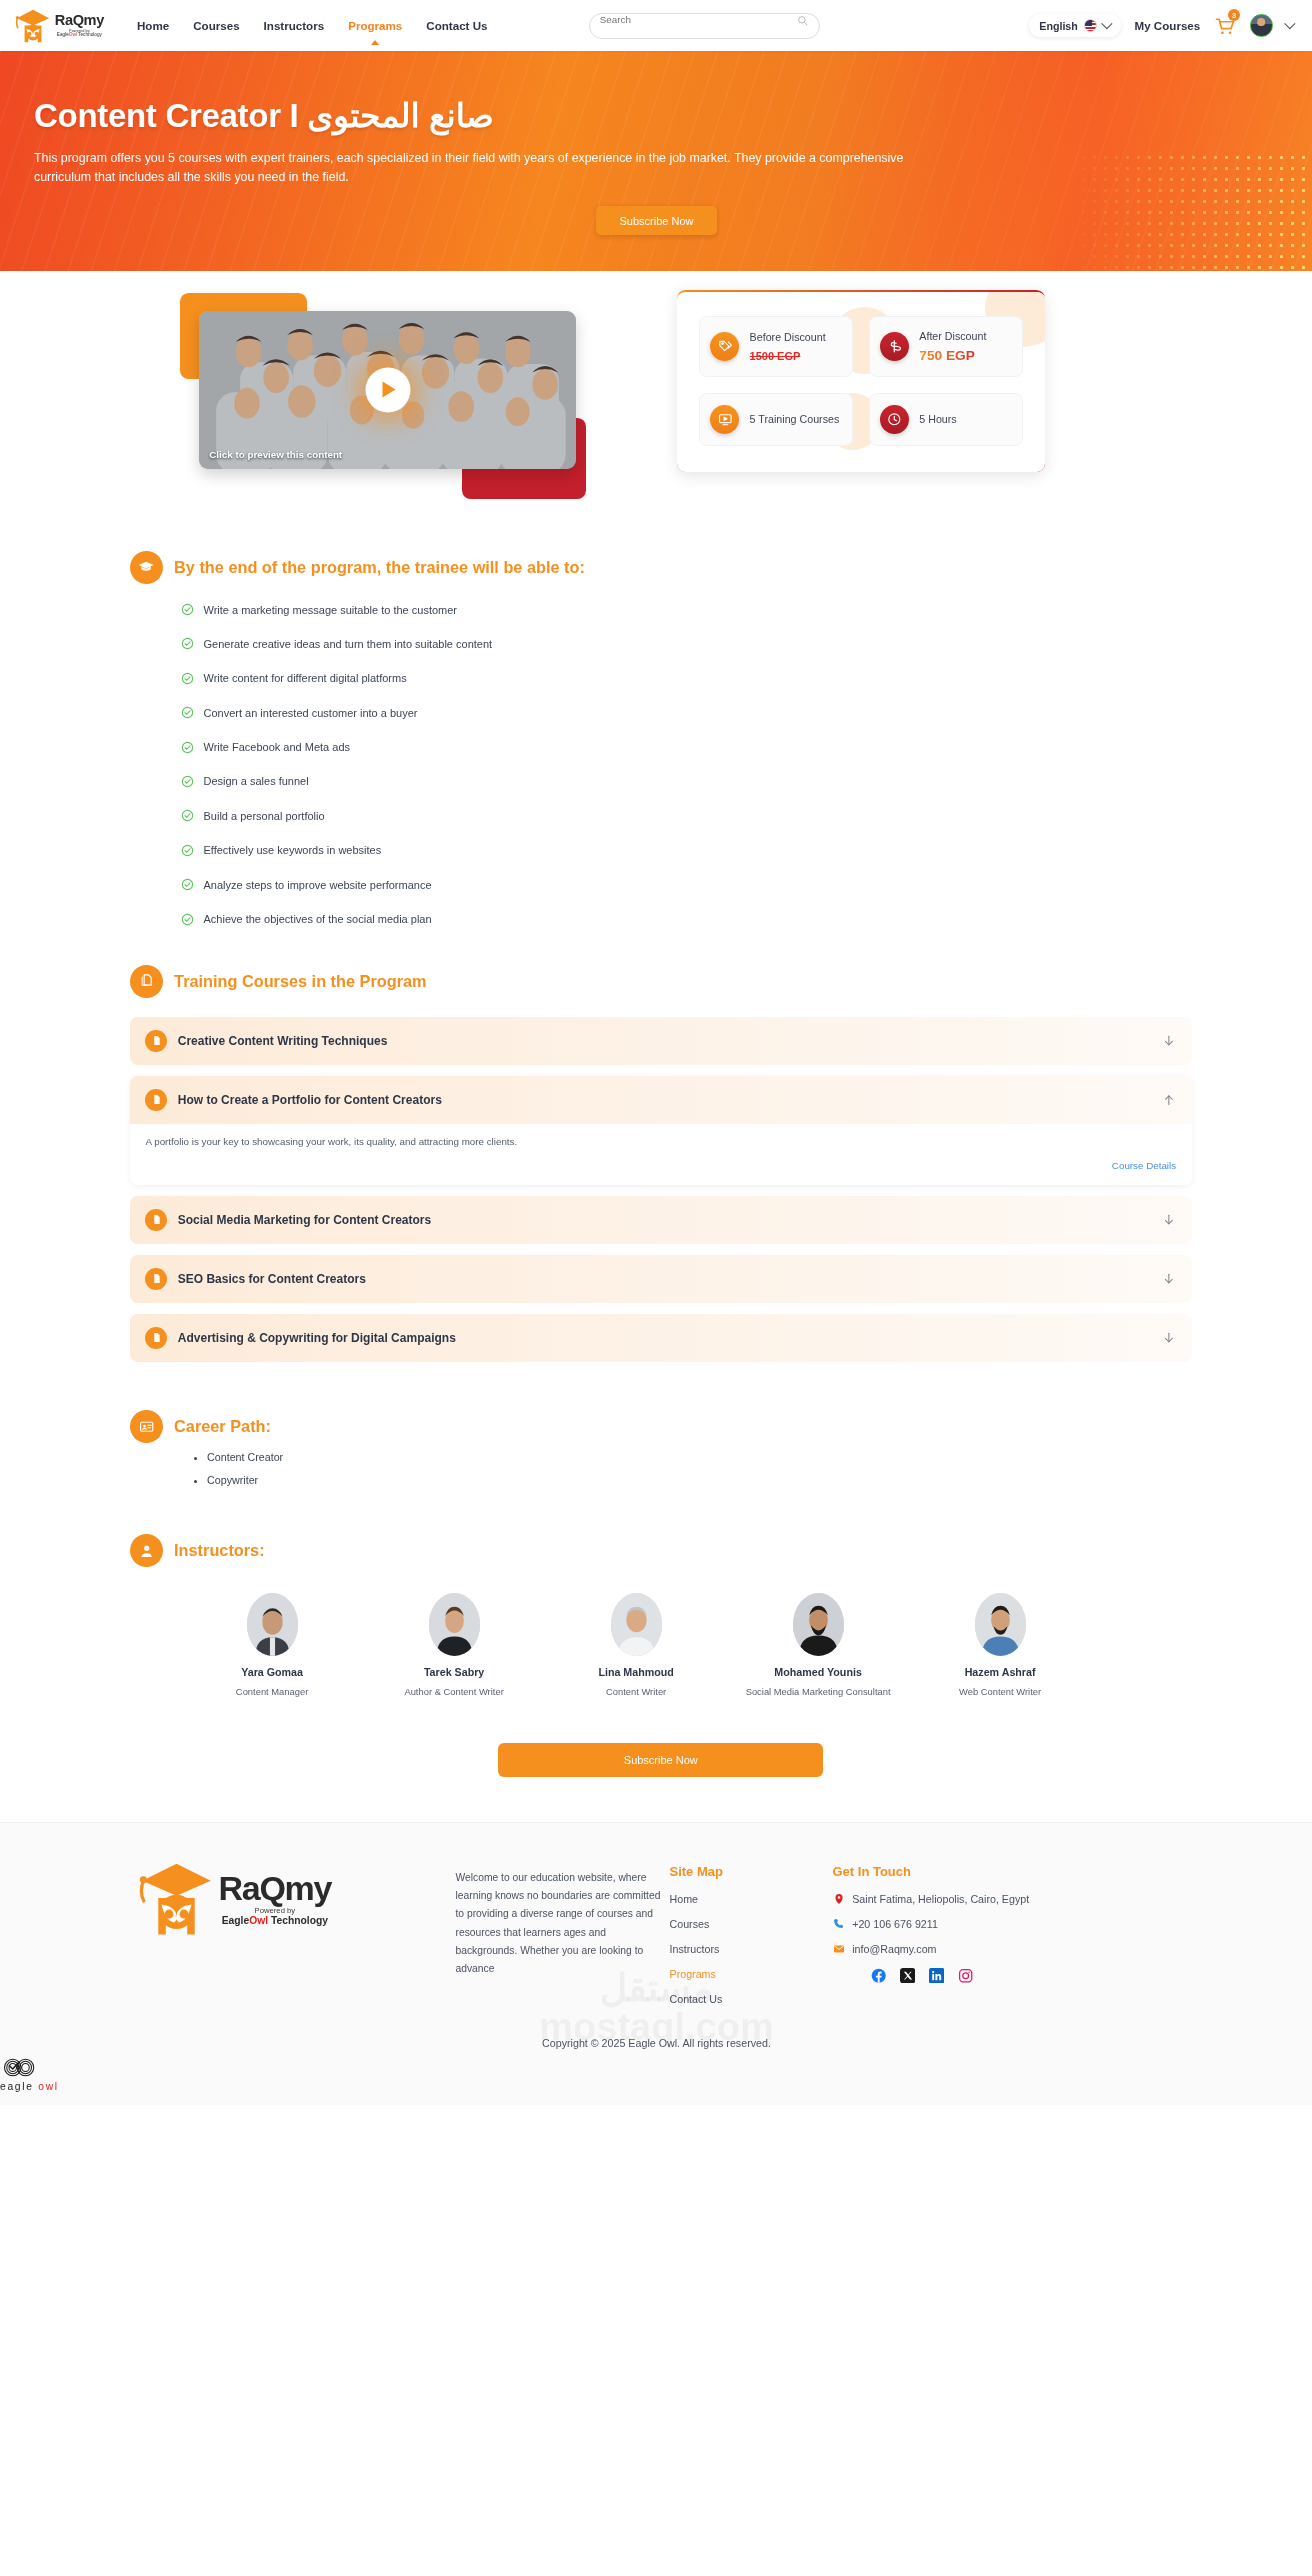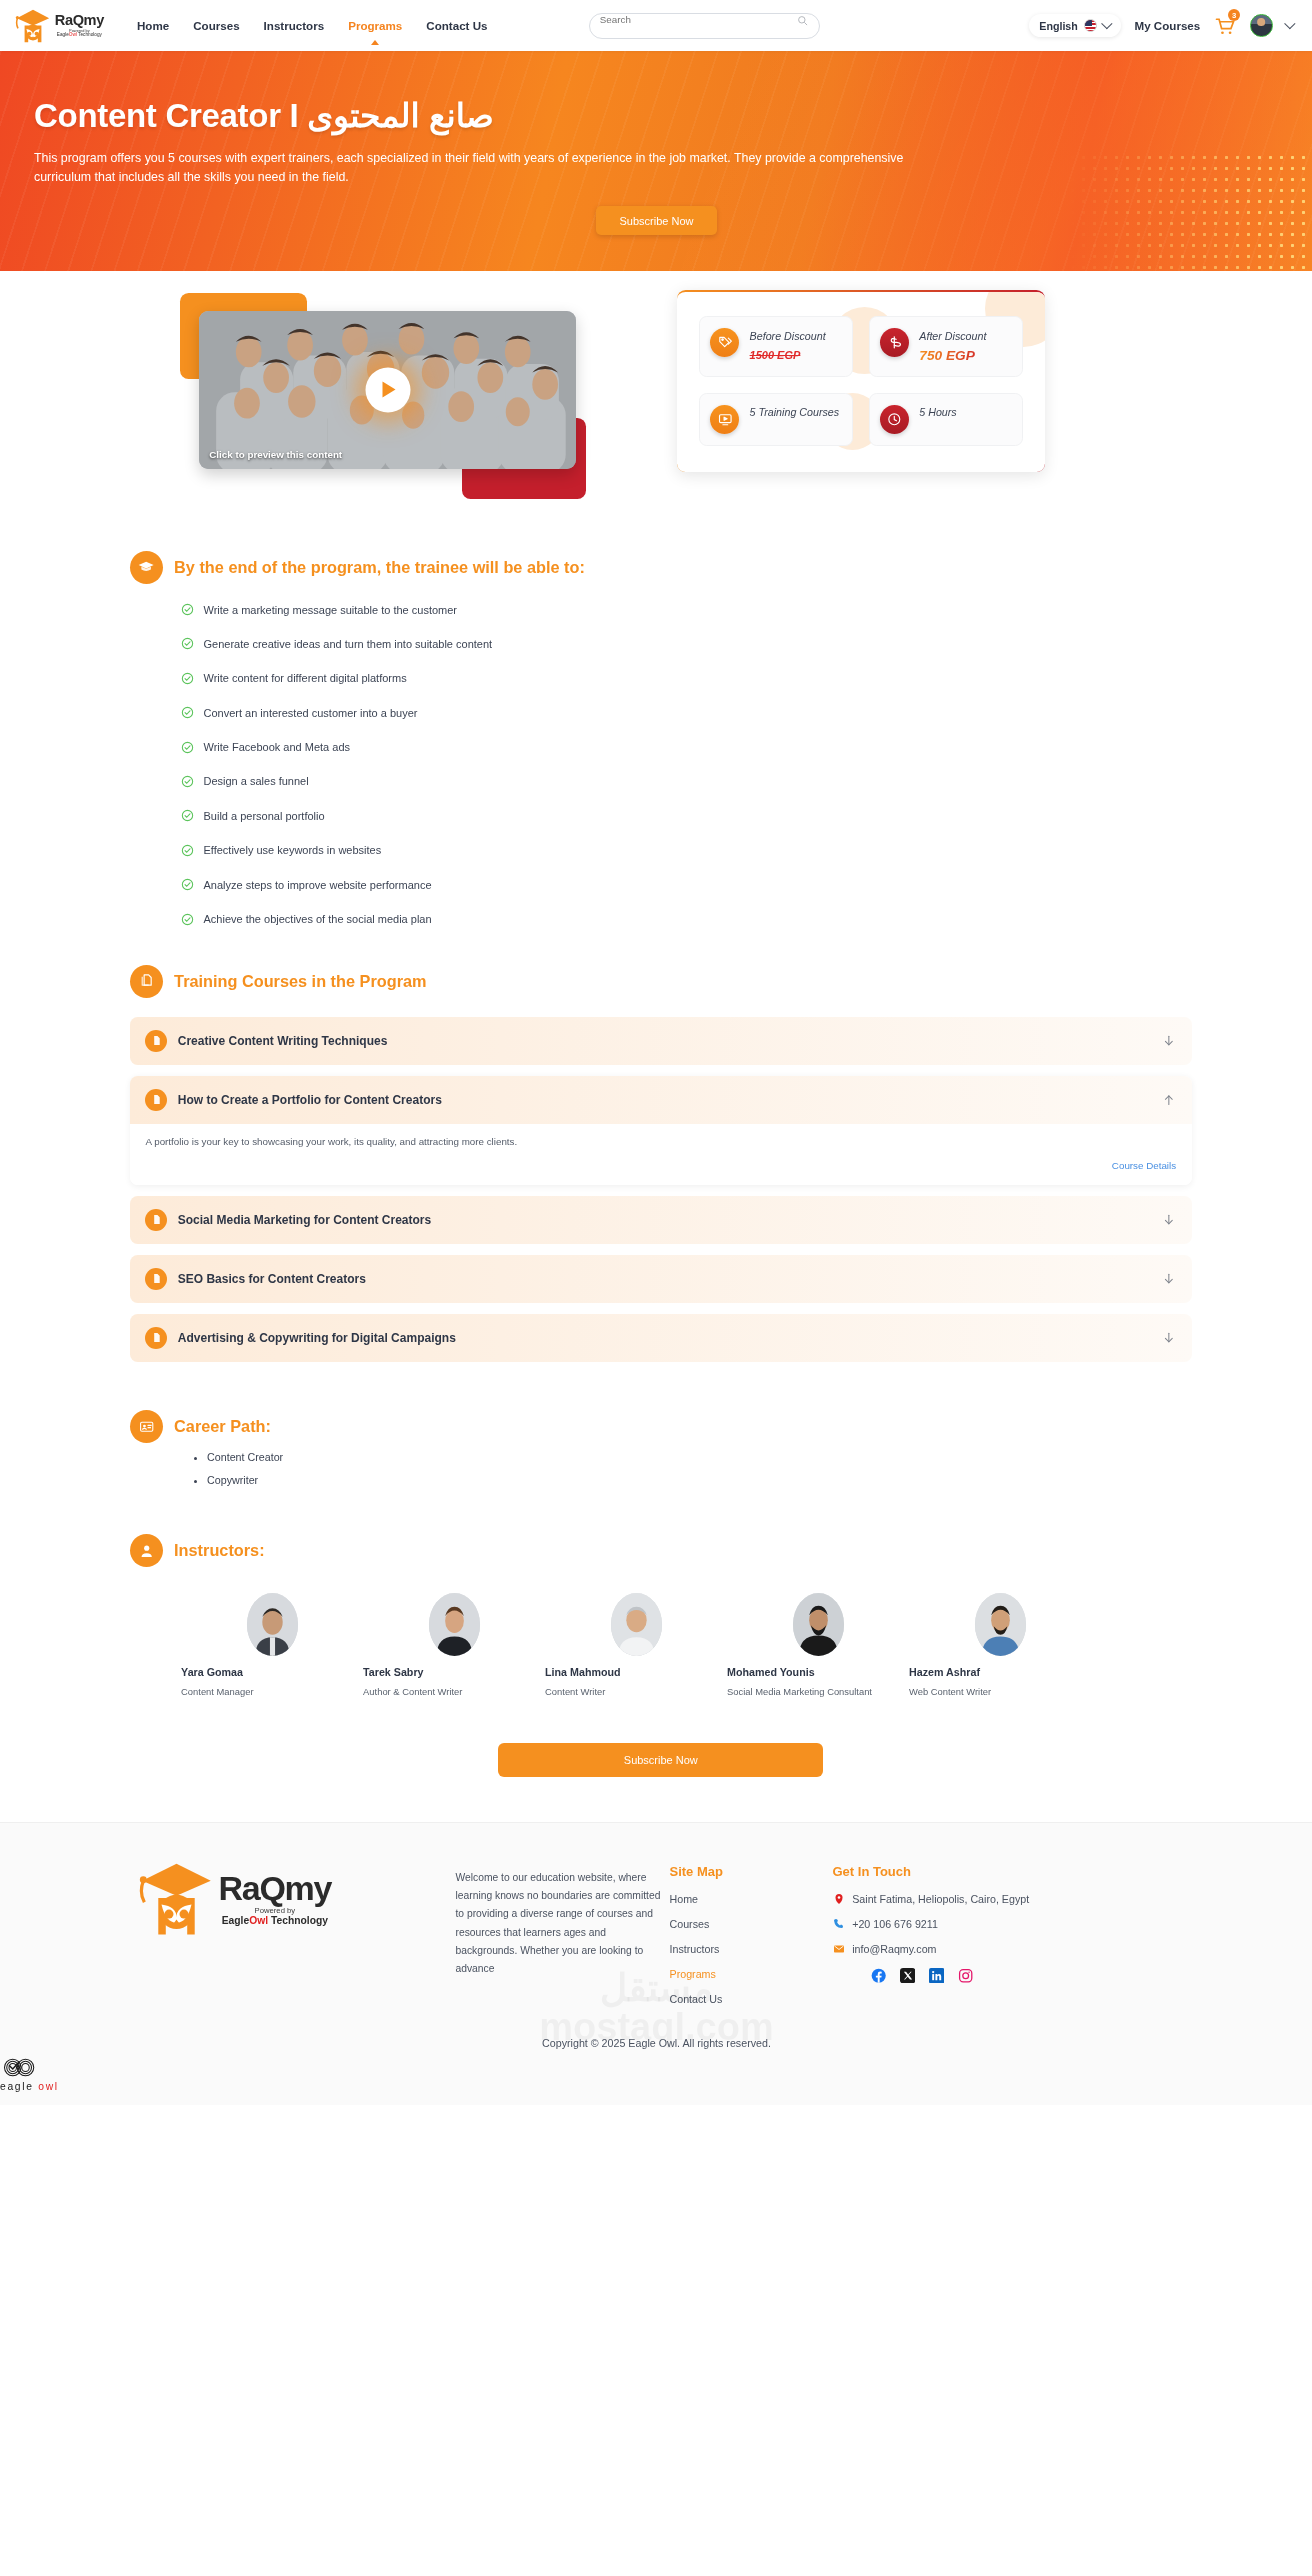--- a/index.html
+++ b/index.html
@@ -164,21 +164,21 @@
     border-top: 2.6px solid transparent;
     background-image: linear-gradient(#fff,#fff), linear-gradient(90deg,#f5901f,#c41f2c);
     background-origin: border-box; background-clip: padding-box, border-box;
     height: 182px;
   }
   .blob { position: absolute; border-radius: 50%; background: #fdebd8; z-index: 0; }
   .info-grid { position: relative; z-index: 2; display: grid;
     grid-template-columns: 1fr 1fr; gap: 15.4px 15.4px; }
   .info-card {
     background: #fbfbfc; border: 0.9px solid #f0f1f3; border-radius: 7.7px;
-    padding: 11px 10.3px; display: flex; align-items: flex-start; gap: 10.3px; min-height: 53px; font-style: italic;
+    padding: 11px 10.3px; display: flex; align-items: center; gap: 10.3px; min-height: 53px;
   }
   .info-ico {
     width: 29px; height: 29px; border-radius: 50%; flex: none;
     display: flex; align-items: center; justify-content: center;
     box-shadow: 0 1.7px 4.3px rgba(0,0,0,.18); color: #fff;
   }
   .ico-orange { background: linear-gradient(#f7931e,#ef7f16); }
   .ico-red { background: linear-gradient(#c9242d,#a81b24); }
   .info-txt { font-size: 10.7px; line-height: 1.35; color: #3c4454; padding-top:0.9px; }
   .price-old { color: #e02a2a; font-weight: 700; text-decoration: line-through; font-size: 11px; display:block; margin-top:5px;}
@@ -222,21 +222,21 @@
   .course-link {
     display: block; text-align: right; margin-top: 13.7px;
     font-size: 9.8px; color: #4a90e2; text-decoration: none; cursor: pointer;
   }
   .course.open { box-shadow: 0 1.7px 6.9px rgba(0,0,0,.06); border-radius: 7.7px; }
 
   .career-list { margin: 8.6px 0 0 77px; }
   .career-li { font-size: 10.7px; color: #3c4454; list-style: disc; margin-bottom: 10.3px; }
 
   .instructors { display: flex; gap: 0; margin: 26px 0 0 51px; }
-  .inst { width: 182px; text-align: left; }
+  .inst { width: 182px; text-align: center; }
   .inst-ava {
     width: 51px; height: 63px; border-radius: 50%; margin: 0 auto 10.3px auto;
     overflow: hidden; position: relative; background: linear-gradient(#dfe2e5,#c2c7cc);
   }
   .inst-name { font-size: 10.7px; font-weight: 700; color: #2e3646; margin-bottom: 7.7px; }
   .inst-role { font-size: 9.4px; color: #5a626e; line-height: 1.35; }
 
   .sub-row { display:flex; justify-content:center; margin-top: 45px; }
   .btn-subscribe-main {
     width: 325px; background: #f5901f; color: #fff; border: none; border-radius: 6px;

